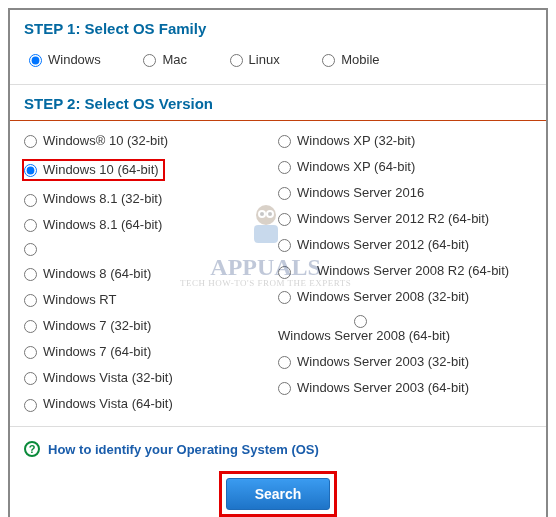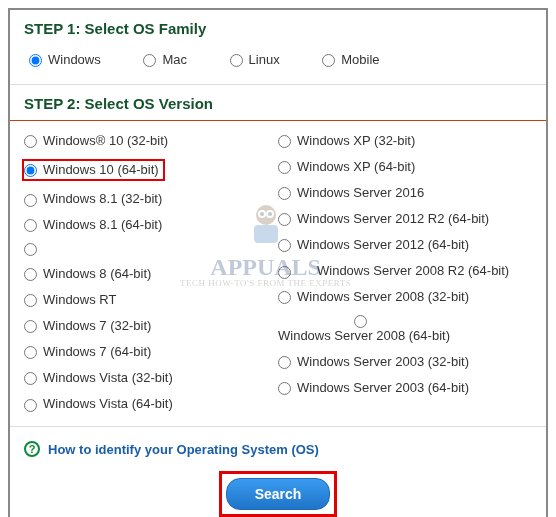--- a/index.html
+++ b/index.html
@@ -14,21 +14,21 @@
   }
   .outer {
     border: 2px solid #888;
     background: #fff;
     padding-bottom: 0;
   }
   .step-header {
     font-weight: bold;
     font-size: 15px;
     padding: 10px 14px 8px 14px;
-    color: #14532d;
+    color: #0369a1;
   }
   .os-family-row {
     padding: 6px 14px 14px 14px;
     border-bottom: 1px solid #ddd;
   }
   .radio-item {
     display: inline-flex;
     align-items: center;
     margin-right: 34px;
     cursor: pointer;
@@ -97,21 +97,21 @@
     padding: 4px;
   }
   .search-btn {
     background: linear-gradient(#3a9bf0, #1e74c8);
     color: #fff;
     border: 1px solid #1e6bb8;
     padding: 7px 28px;
     font-size: 14px;
     font-weight: bold;
     cursor: pointer;
-    border-radius: 14px;
+    border-radius: 3px;
   }
   .watermark {
     position: absolute;
     left: 170px;
     top: 80px;
     opacity: 0.25;
     pointer-events: none;
     color: #0a2a6b;
     font-weight: bold;
     font-size: 24px;

